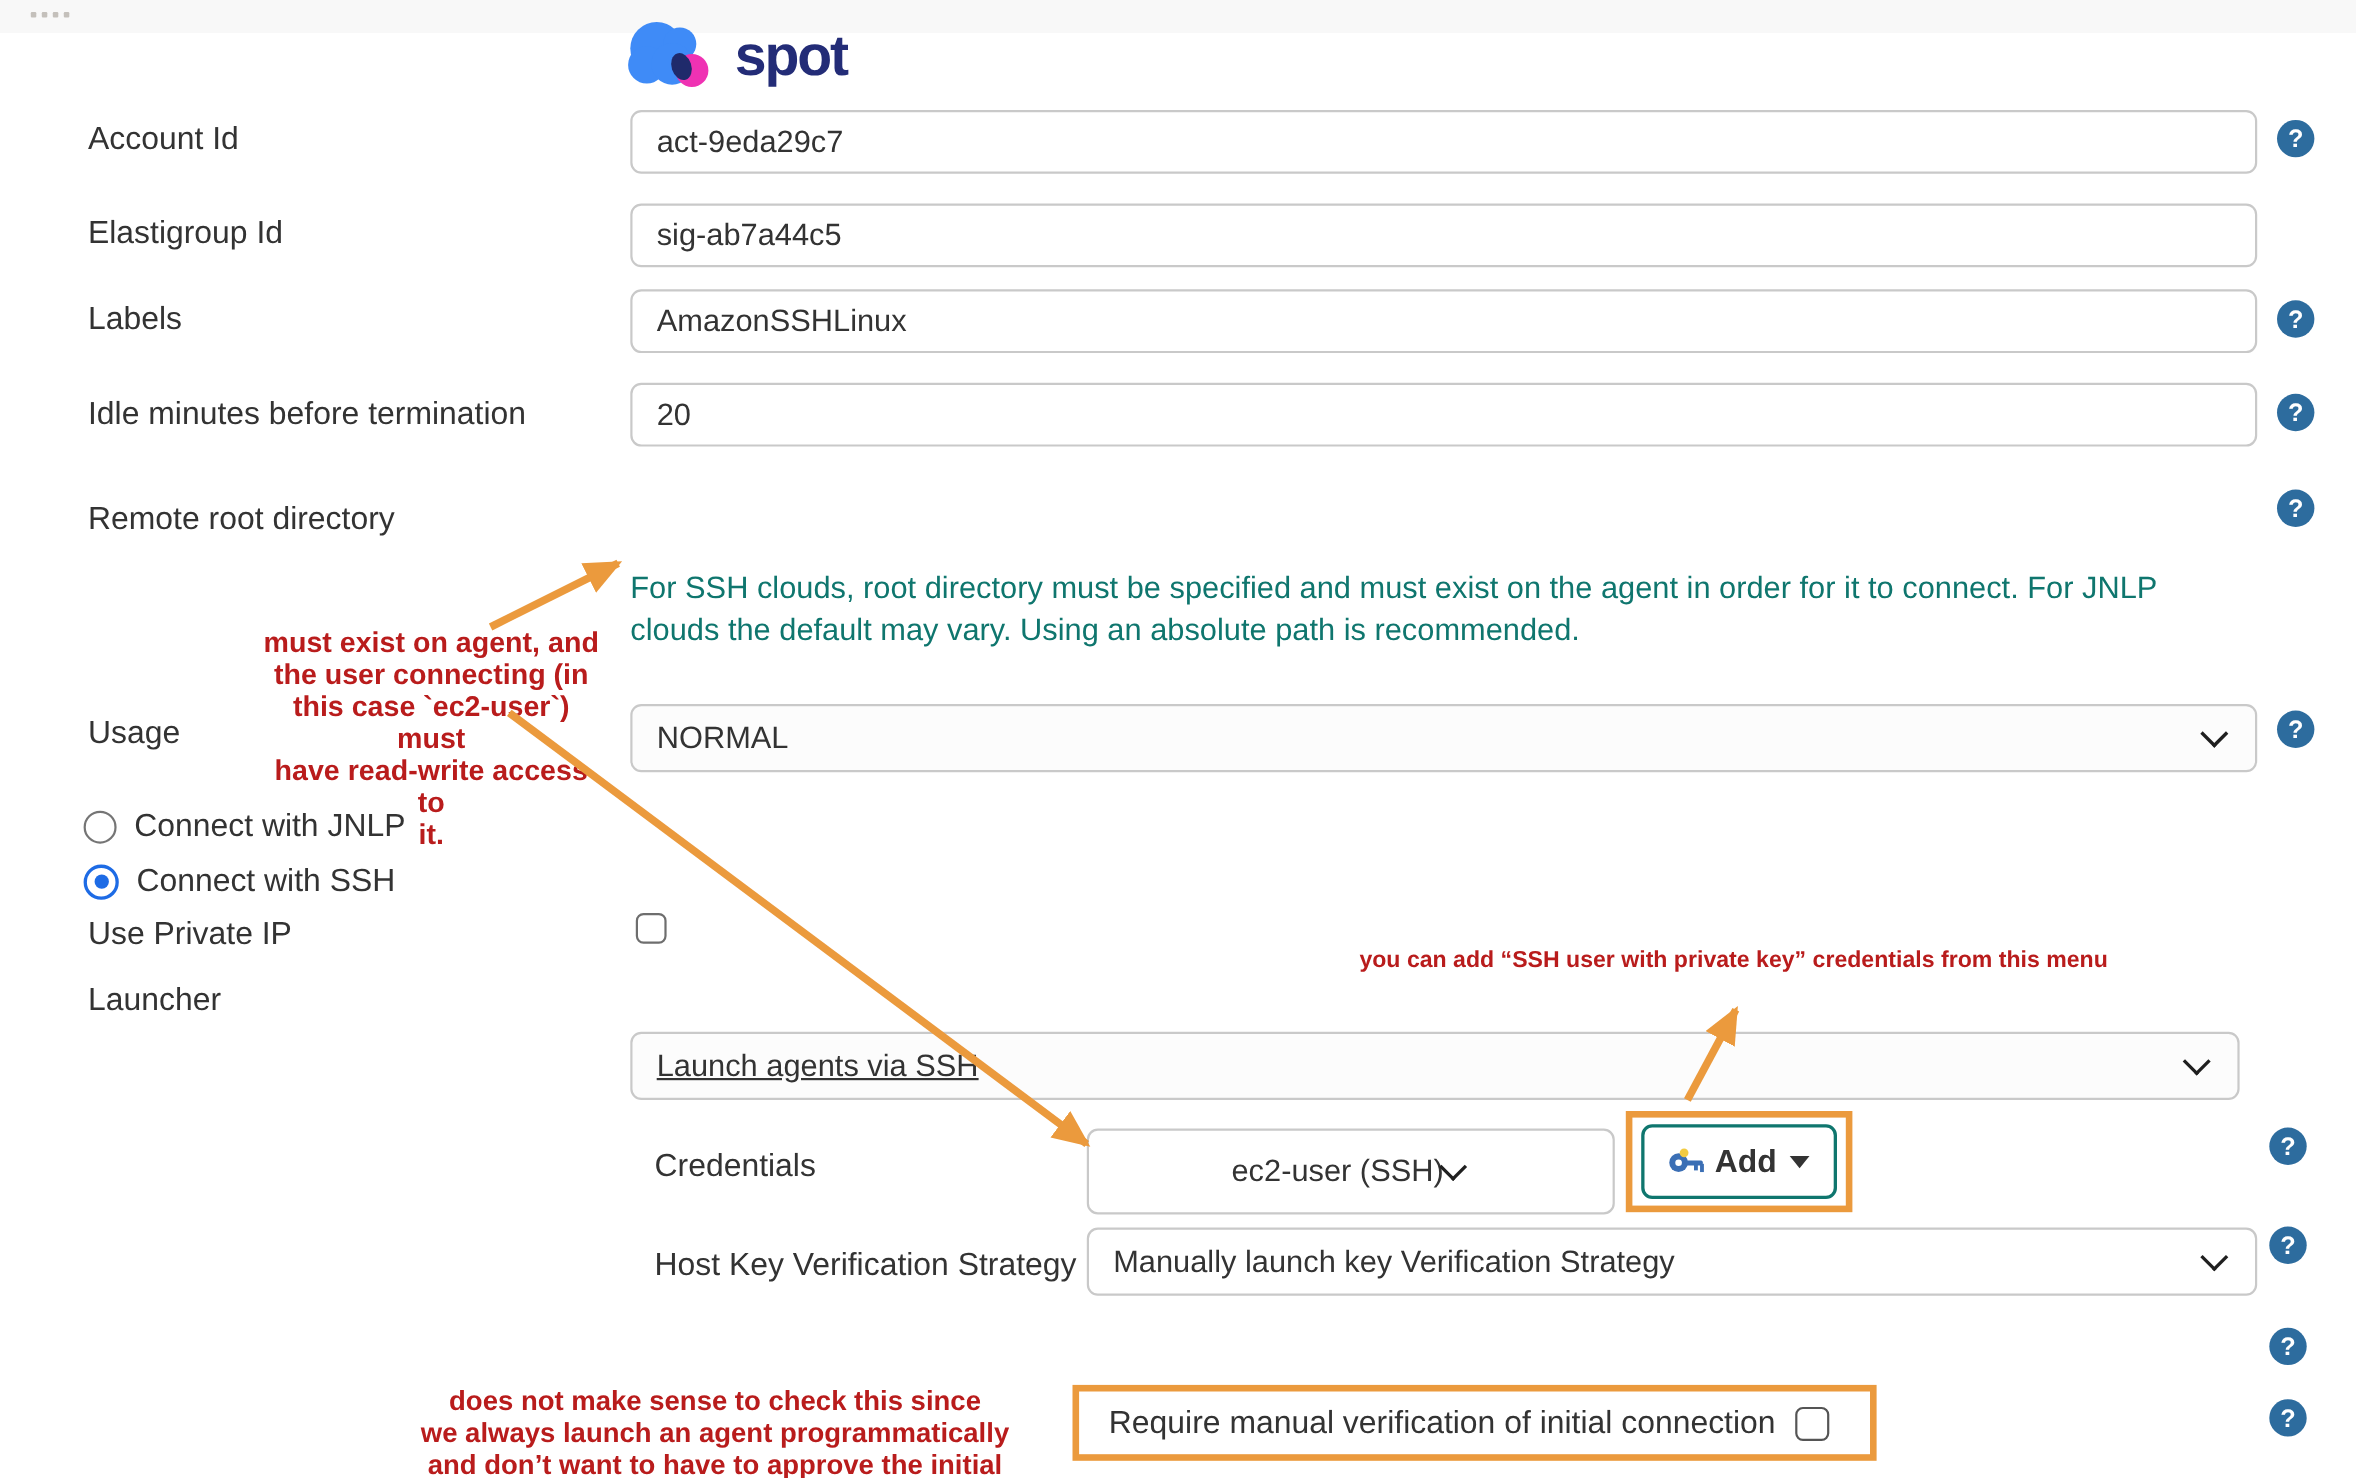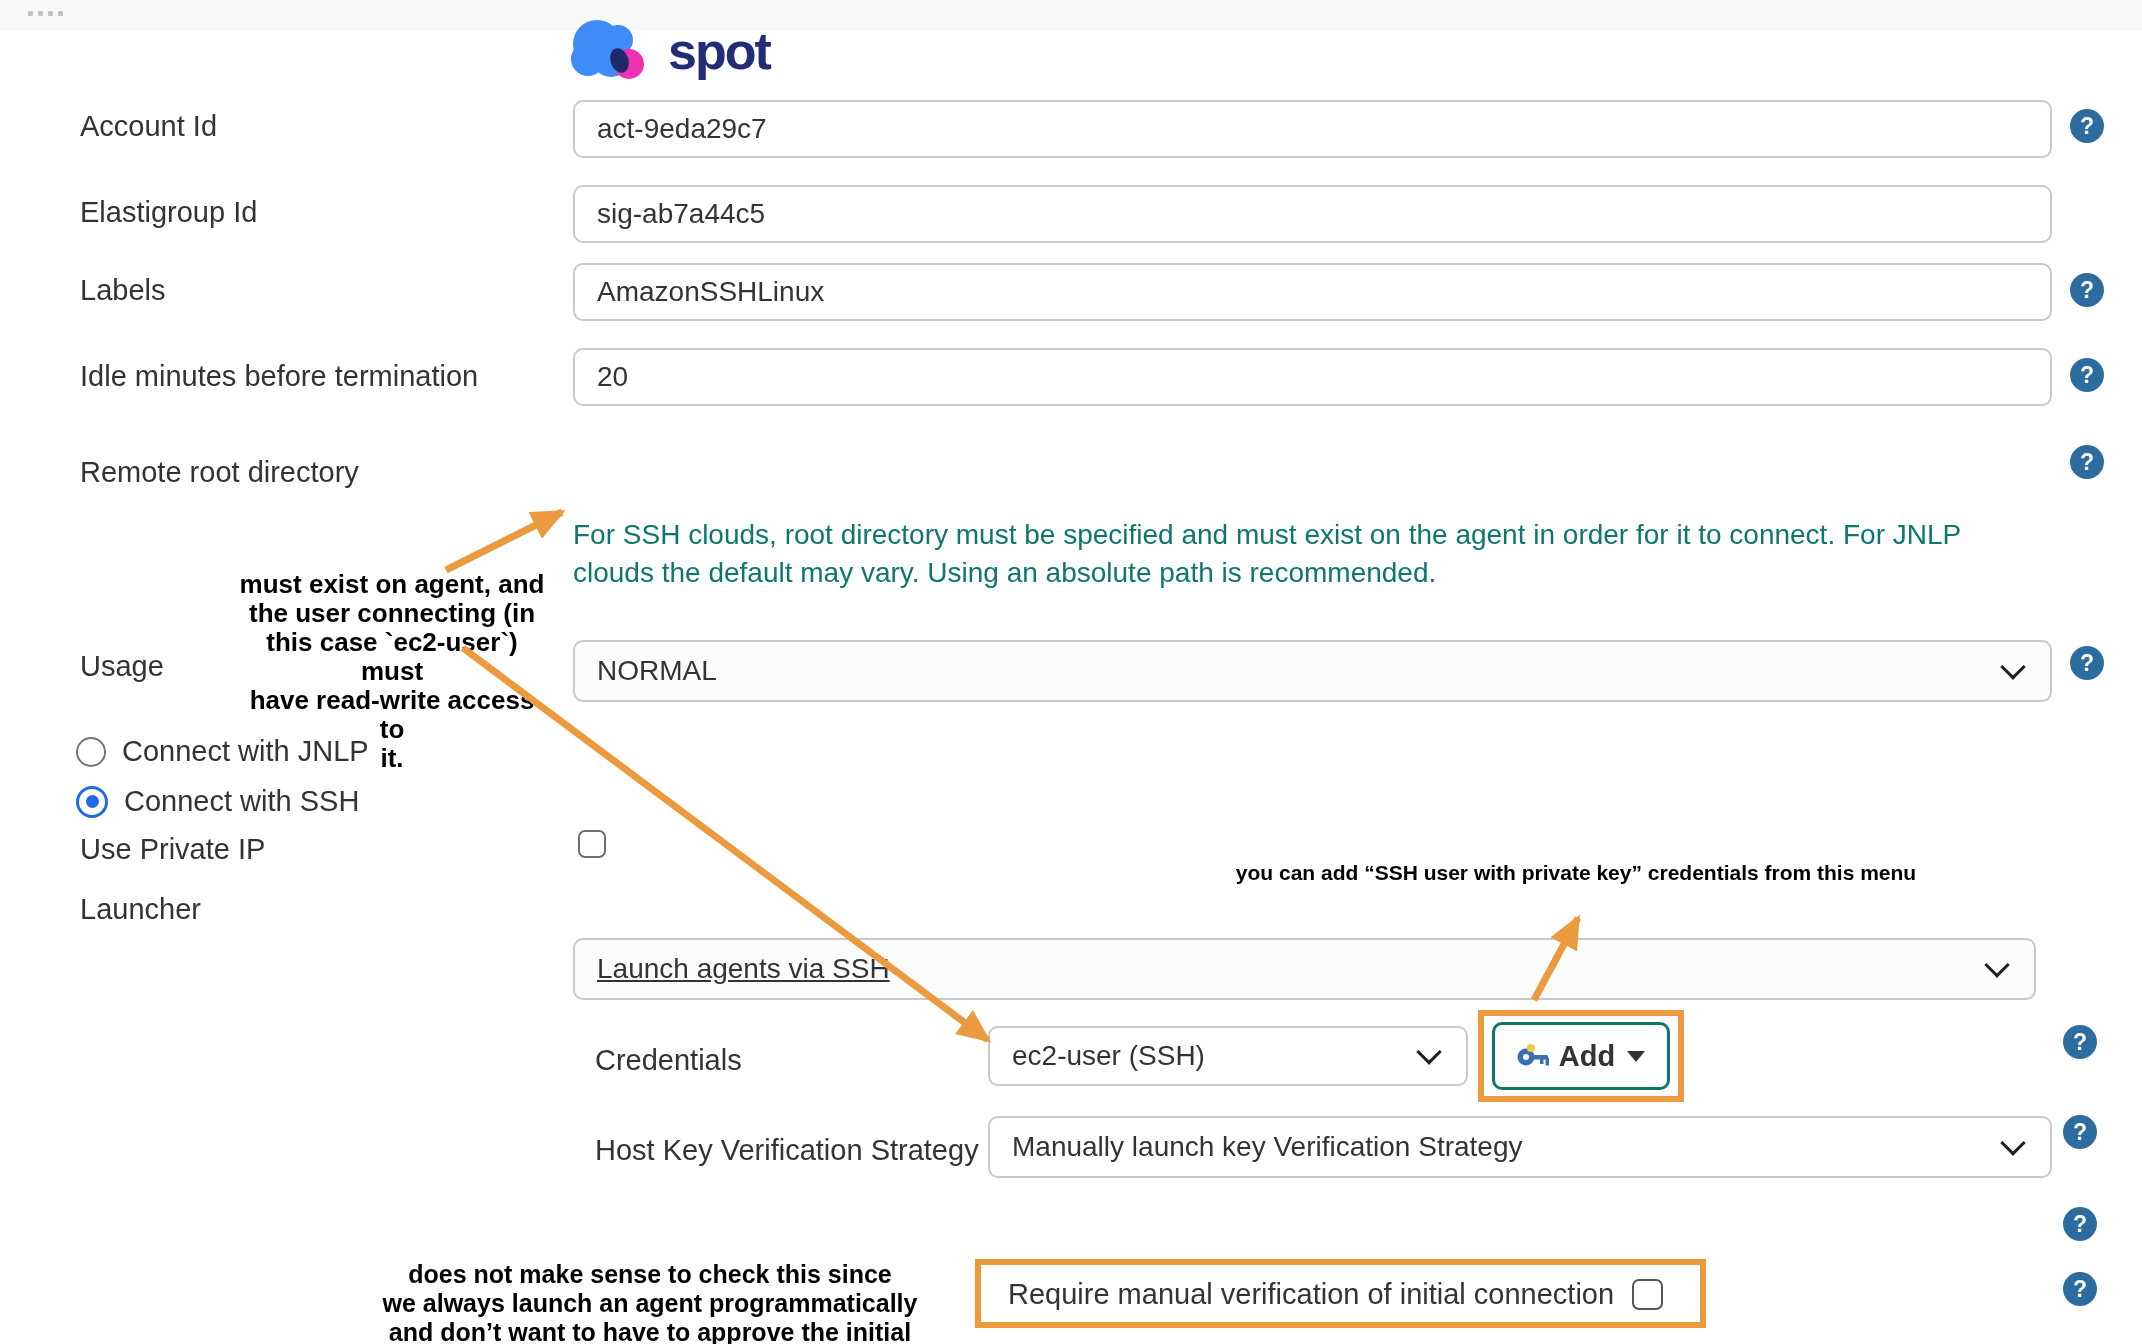--- a/index.html
+++ b/index.html
@@ -22,21 +22,21 @@
   .help{width:34px;height:34px;border-radius:50%;background:#2D6C9E;color:#fff;font-weight:bold;
         font-size:23px;display:flex;align-items:center;justify-content:center;cursor:pointer;}
   .helptext{font-size:28px;line-height:38px;color:#0f766e;}
   .radio{width:26px;height:26px;border-radius:50%;border:2.5px solid #757575;background:#fff;
          display:inline-flex;align-items:center;justify-content:center;cursor:pointer;flex:0 0 auto;}
   .radio.checked{border:3px solid #1D6BE5;}
   .radio.checked i{width:13px;height:13px;border-radius:50%;background:#1D6BE5;display:block;}
   .radiorow{display:flex;align-items:center;gap:16px;}
   .checkbox{width:28px;height:28px;border:2.5px solid #6e6e6e;border-radius:7px;background:#fff;
             cursor:pointer;flex:0 0 auto;}
-  .note{color:#000000;font-weight:bold;font-size:26px;line-height:29px;text-align:center;}
+  .note{color:#b91c1c;font-weight:bold;font-size:26px;line-height:29px;text-align:center;}
   .obox{border:6px solid #EB9A3D;background:transparent;}
   .addbtn{border:3px solid #0f766e;border-radius:10px;background:#fff;display:flex;align-items:center;
           justify-content:center;gap:8px;font-size:29px;font-weight:bold;color:#333;cursor:pointer;
           font-family:"Liberation Sans", sans-serif;}
   .caret{width:0;height:0;border-left:9px solid transparent;border-right:9px solid transparent;
          border-top:11px solid #333;display:inline-block;margin-left:4px;}
   .overlay{left:0;top:0;width:2142px;height:1344px;pointer-events:none;}
   .reqrow{display:flex;align-items:center;gap:18px;font-size:29px;color:#333;}
 </style>
 </head>
@@ -127,21 +127,21 @@
 
   <div class="abs note" style="left:1200px;top:858px;width:752px;font-size:21px;">you can add “SSH user with private key” credentials from this menu</div>
 
   <div class="abs lbl" style="left:80px;top:893px;">Launcher</div>
   <div class="abs select" style="left:573px;top:938px;width:1463px;height:62px;text-decoration:underline;">
     <span>Launch agents via SSH</span>
     <span class="chev"></span>
   </div>
 
   <div class="abs lbl" style="left:595px;top:1044px;">Credentials</div>
-  <div class="abs select" style="left:988px;top:1026px;width:480px;height:60px;background:#fff;">
+  <div class="abs select" style="left:988px;top:1026px;width:480px;height:78px;background:#fff;justify-content:center;">
     <span>ec2-user (SSH)</span>
     <span class="chev"></span>
   </div>
   <div class="abs obox" style="left:1478px;top:1010px;width:206px;height:92px;"></div>
   <button class="abs addbtn" style="left:1492px;top:1022px;width:178px;height:68px;">
     <svg width="34" height="26" viewBox="0 0 34 26">
       <circle cx="9" cy="14" r="8.5" fill="#3B6FB5"></circle>
       <circle cx="9" cy="14" r="3" fill="#fff"></circle>
       <rect x="15" y="12" width="16" height="4.5" rx="1.5" fill="#3B6FB5"></rect>
       <rect x="23" y="15" width="3.5" height="6" fill="#3B6FB5"></rect>

